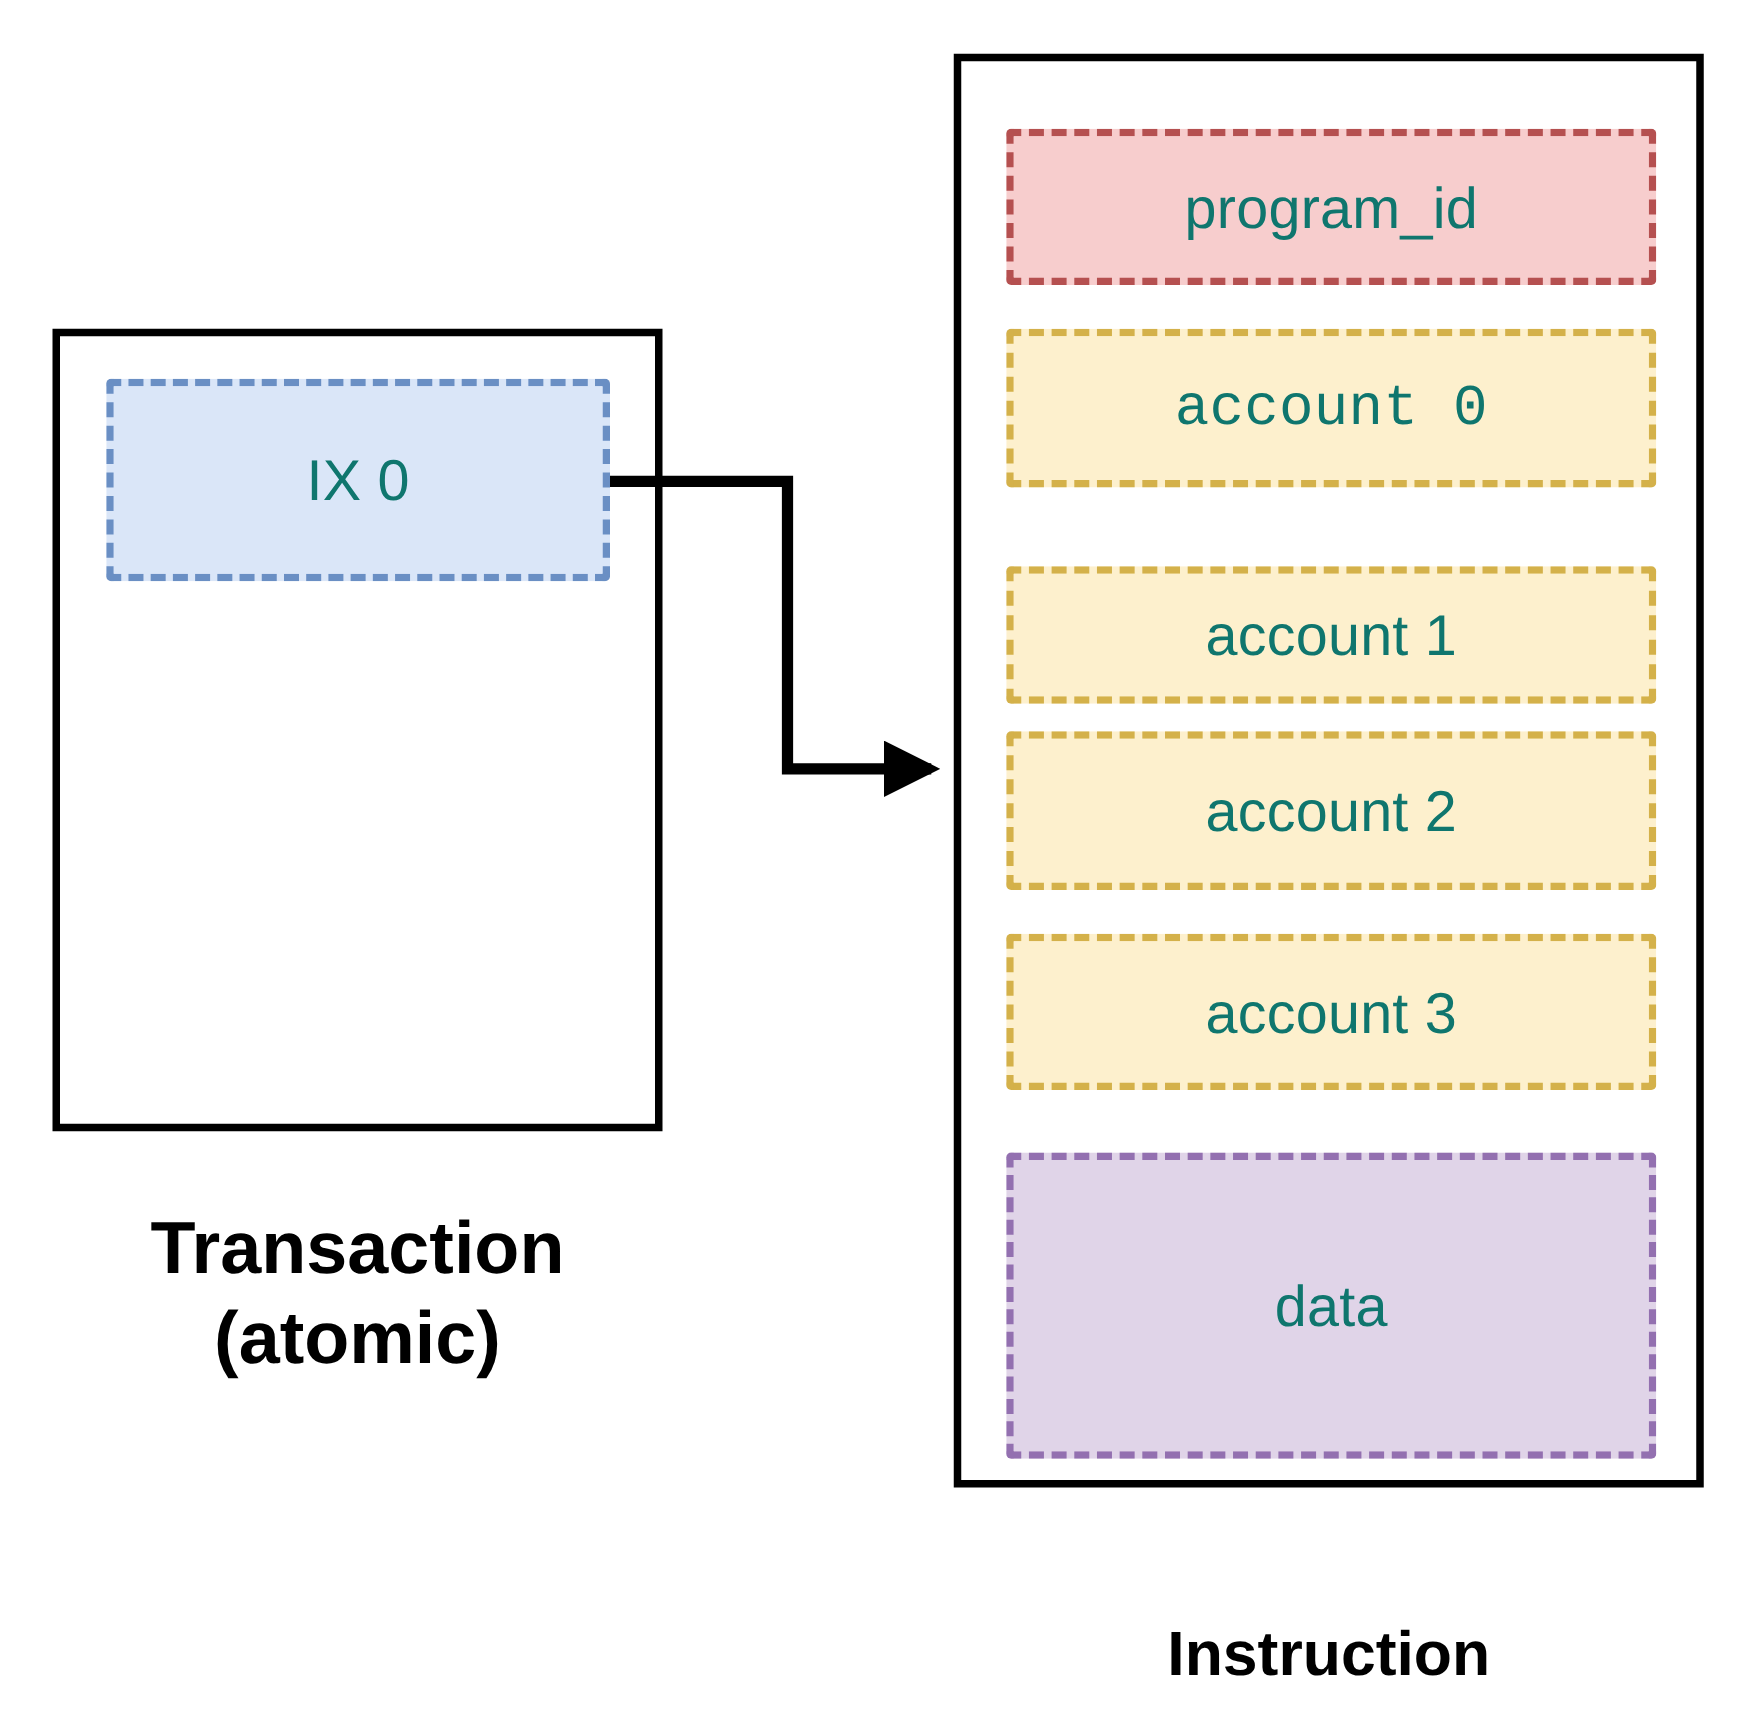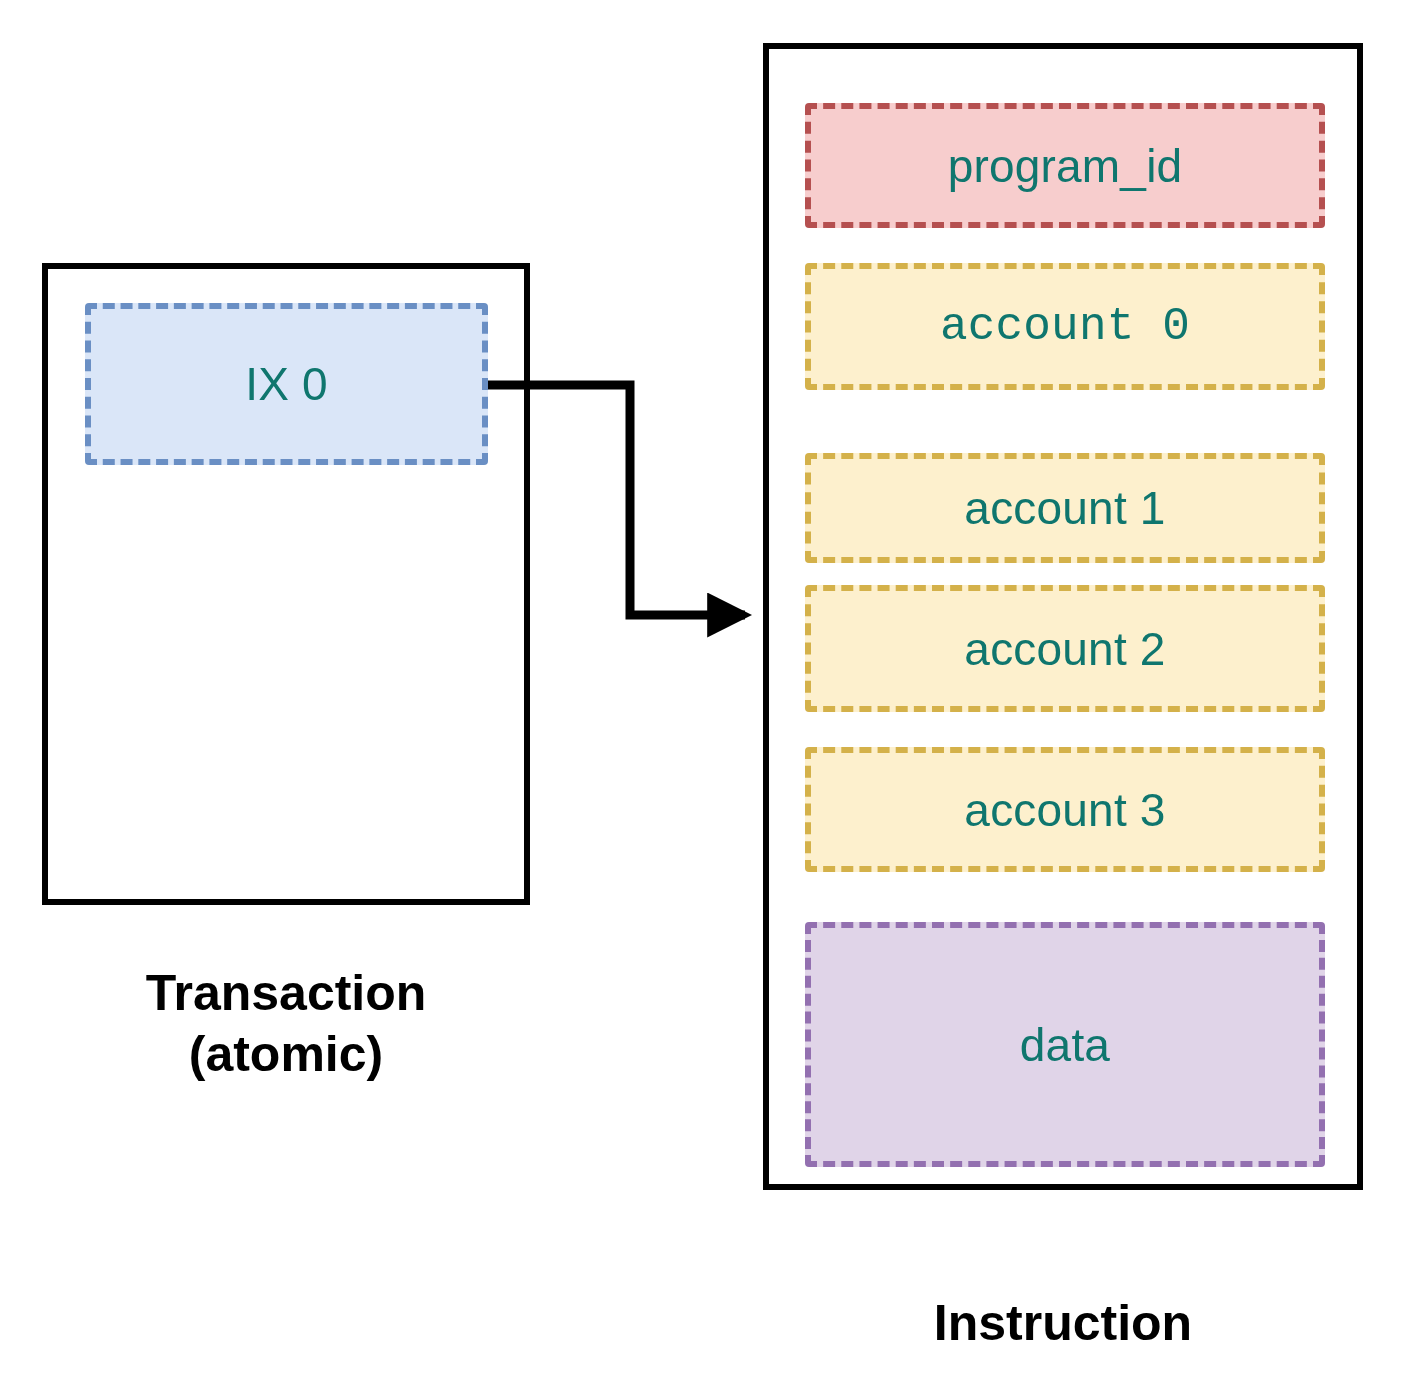--- a/index.html
+++ b/index.html
@@ -128,21 +128,21 @@
     font-weight: bold;
     color: #000000;
     text-align: center;
     line-height: 1.22;
     white-space: pre-line;
   }
   #transaction-caption {
     left: 42px;
     top: 963px;
     width: 488px;
-    font-size: 50px;
+    font-size: 59px;
   }
   #instruction-caption {
     left: 763px;
     top: 1232px;
     width: 600px;
     font-size: 50px;
   }
 </style>
 </head>
 <body>

